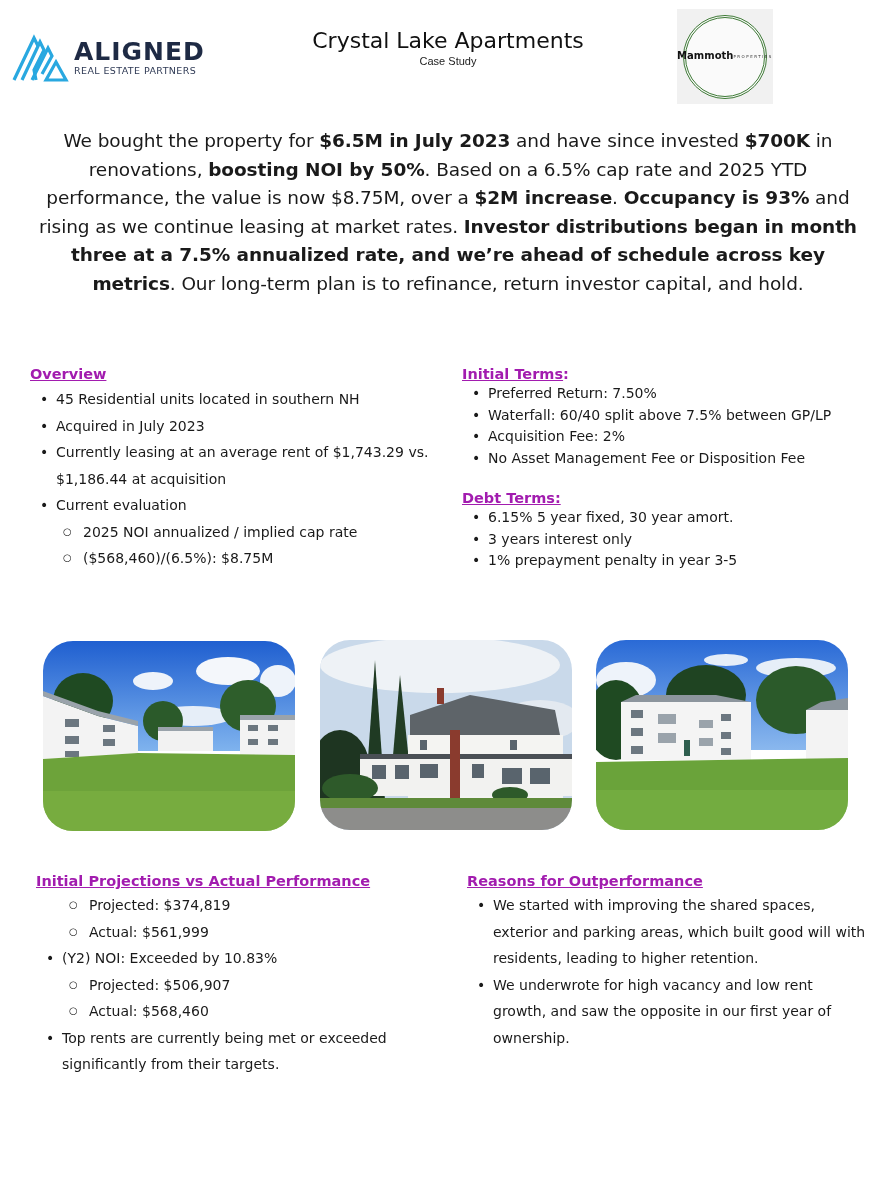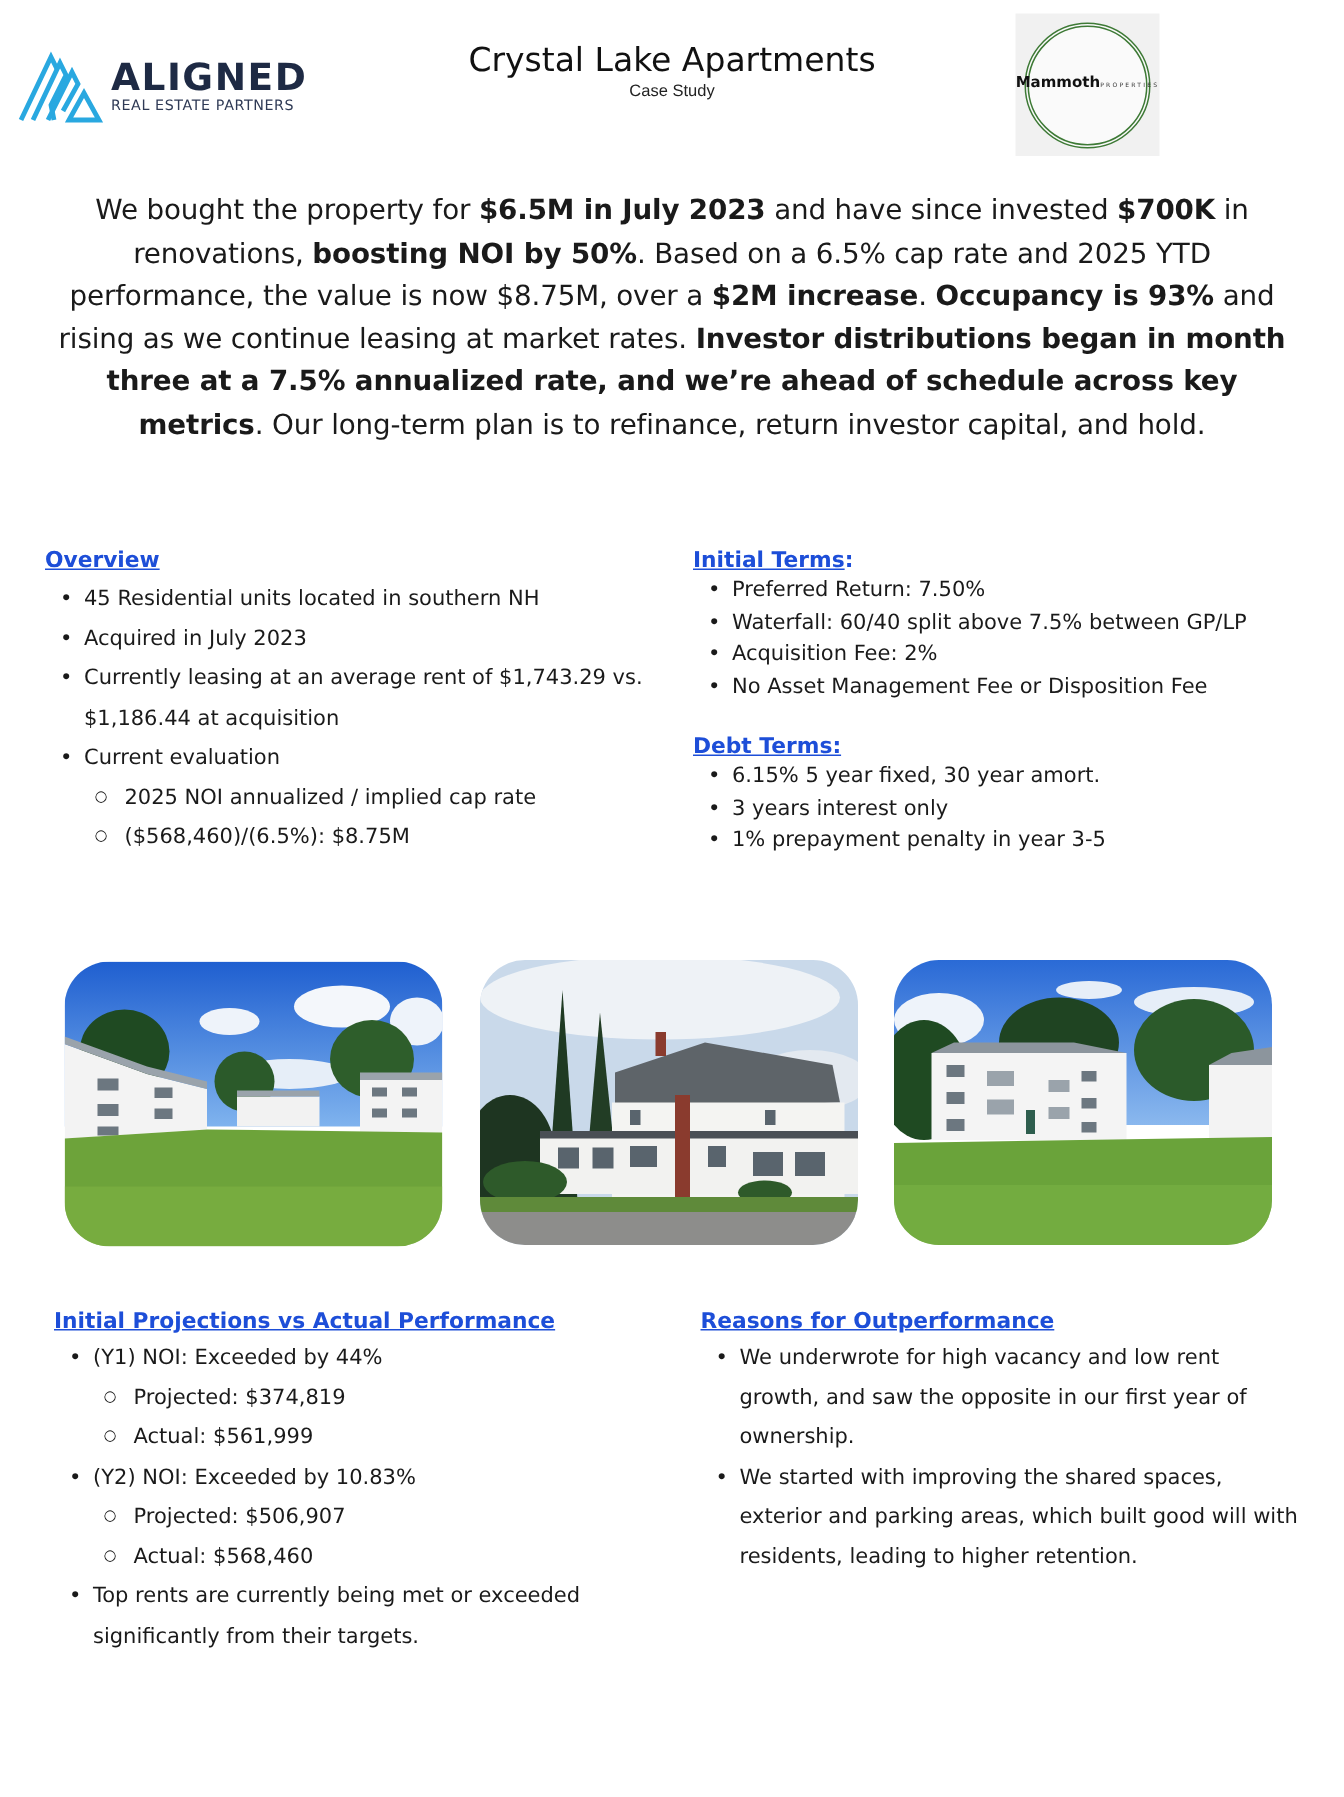--- a/index.html
+++ b/index.html
@@ -23,21 +23,21 @@
   .mammoth-sub { font-family: "DejaVu Sans", sans-serif; font-size: 4px; letter-spacing: 1.5px; color: #333; }
 
   .burns-logo { position: absolute; left: 796px; top: 12px; width: 94px; height: 90px; text-align: center; }
   .burns-name { font-family: "DejaVu Serif", serif; font-size: 22px; color: #111; line-height: 22px; letter-spacing: 0.5px; }
   .burns-sub { font-family: "DejaVu Serif", serif; font-size: 7px; color: #222; letter-spacing: 0.6px; }
 
   .summary { position: absolute; left: 36px; top: 127px; width: 824px; text-align: center; font-family: "DejaVu Sans", sans-serif; font-size: 18.5px; line-height: 28.5px; color: #1a1a1a; letter-spacing: -0.1px; }
   .summary b { font-weight: bold; }
 
   .section { position: absolute; font-family: "DejaVu Sans", sans-serif; font-size: 14px; color: #1a1a1a; }
-  .section h3 { font-size: 14.5px; font-weight: bold; text-decoration: underline; color: #1d4ed8; }
+  .section h3 { font-size: 14.5px; font-weight: bold; text-decoration: underline; color: #a21caf; }
   .section ul { list-style: none; }
   .section li { position: relative; padding-left: 26px; }
   .section li::before { content: "•"; position: absolute; left: 10px; top: 0; font-size: 14px; }
   .section li.sub { padding-left: 53px; }
   .section li.sub::before { content: "○"; left: 33px; font-size: 10px; }
 
   .overview { left: 30px; top: 366px; width: 420px; }
   .overview h3 { margin-bottom: 4px; }
   .overview li { line-height: 26.5px; }
 
@@ -237,29 +237,28 @@
       <polygon points="210,70 225,62 252,58 252,70" fill="#8c959d"></polygon>
       <polygon points="0,122 252,118 252,190 0,190" fill="#6aa33a"></polygon>
       <rect y="150" width="252" height="40" fill="#7ab445" opacity="0.55"></rect>
     </svg>
   </div>
 </div>
 
 <div class="section projections">
   <h3>Initial Projections vs Actual Performance</h3>
   <ul>
-    <li>(Y1) NOI: Exceeded by 44%</li>
     <li class="sub">Projected: $374,819</li>
     <li class="sub">Actual: $561,999</li>
     <li>(Y2) NOI: Exceeded by 10.83%</li>
     <li class="sub">Projected: $506,907</li>
     <li class="sub">Actual: $568,460</li>
     <li>Top rents are currently being met or exceeded significantly from their targets.</li>
   </ul>
 </div>
 
 <div class="section reasons">
   <h3>Reasons for Outperformance</h3>
   <ul>
+    <li>We started with improving the shared spaces, exterior and parking areas, which built good will with residents, leading to higher retention.</li>
     <li>We underwrote for high vacancy and low rent growth, and saw the opposite in our first year of ownership.</li>
-    <li>We started with improving the shared spaces, exterior and parking areas, which built good will with residents, leading to higher retention.</li>
   </ul>
 </div>
 
 </body></html>

